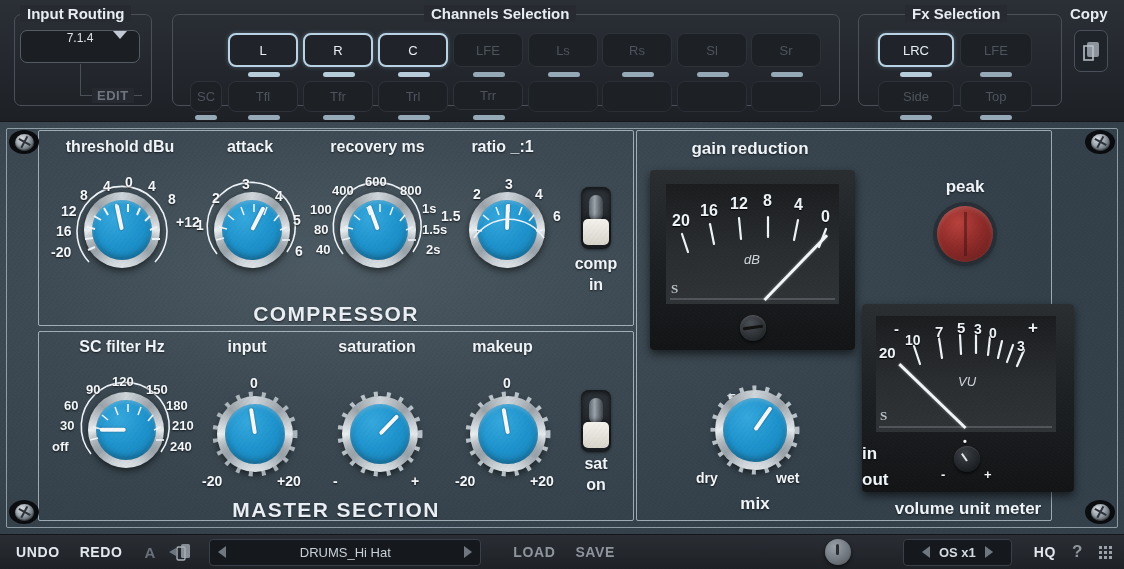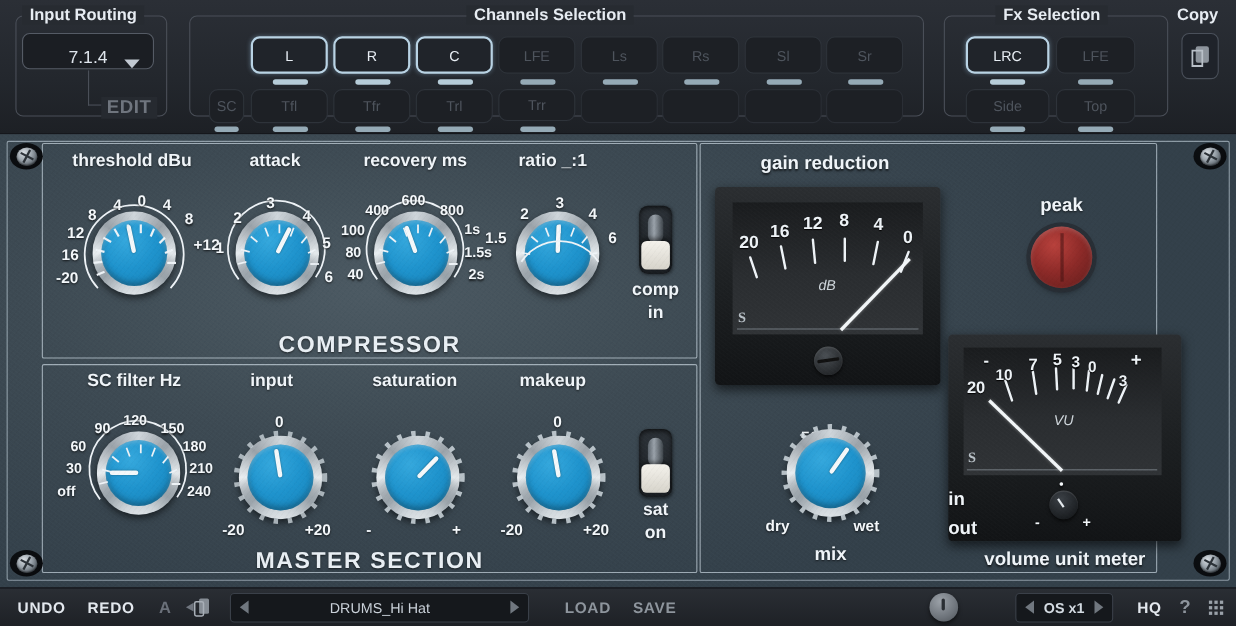--- a/index.html
+++ b/index.html
@@ -18,27 +18,27 @@
   }
   .group-frame {
     position:absolute; border:1px solid #4a4f58; border-radius:7px;
   }
   .group-title {
     position:absolute; color:#e7ecf2; font-size:15px; font-weight:600;
     background:#272b31; padding:0 7px; white-space:nowrap;
   }
   .dd {
     position:absolute; background:#1b1e23; border:1px solid #555b65;
-    border-radius:7px; display:flex; align-items:flex-end;
+    border-radius:7px; display:flex; align-items:flex-start;
     justify-content:space-between; padding:0 12px;
-    color:#dfe5ec; font-size:16px;
+    color:#dfe5ec; font-size:12px;
   }
   .caret { width:0;height:0;border-left:7px solid transparent;
            border-right:7px solid transparent;border-top:8px solid #c2c9d2; }
-  .edit-lbl { position:absolute; color:#6f757e; font-size:17px; font-weight:700;
+  .edit-lbl { position:absolute; color:#6f757e; font-size:13px; font-weight:700;
               letter-spacing:.5px; }
   .edit-line { position:absolute; border-left:1px solid #4a4f58;
                border-bottom:1px solid #4a4f58; }
 
   .chbtn {
     position:absolute; border-radius:8px; background:#20242a;
     display:flex; align-items:center; justify-content:center;
     font-size:13px; color:#6e757e; border:1px solid #3a4049;
     cursor:pointer; user-select:none;
   }
@@ -223,21 +223,21 @@
     background:radial-gradient(circle at 38% 30%,#9ba1a8,#6e747b 60%,#4d5258);
     position:relative; cursor:pointer;
     box-shadow:0 2px 4px rgba(0,0,0,.55);
   }
   .powerbtn::after{
     content:"";position:absolute;left:50%;top:5px;width:3px;height:11px;
     margin-left:-1.5px;background:#2a2e33;border-radius:2px;
   }
   .osbox{
     height:27px;background:#15181c;border:1px solid #3a4049;border-radius:4px;
-    display:flex;align-items:center;gap:9px;padding:0 8px;
+    display:flex;align-items:center;gap:9px;padding:0 18px;
     color:#d3dae1;font-size:13px;font-weight:600;
   }
   .dots{ display:grid;grid-template-columns:repeat(3,3px);gap:2px; cursor:pointer;}
   .dots i{ width:3px;height:3px;background:#9aa1a9;display:block;}
   .aicon{ color:#6b717a;font-size:15px;font-weight:700;}
   .pasteicon{ position:relative;width:20px;height:20px; cursor:pointer;}
 </style>
 </head>
 <body>
 

